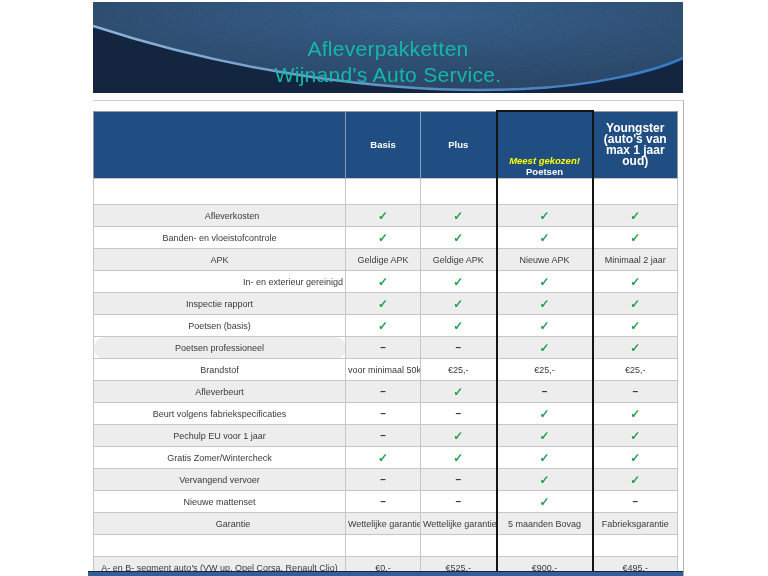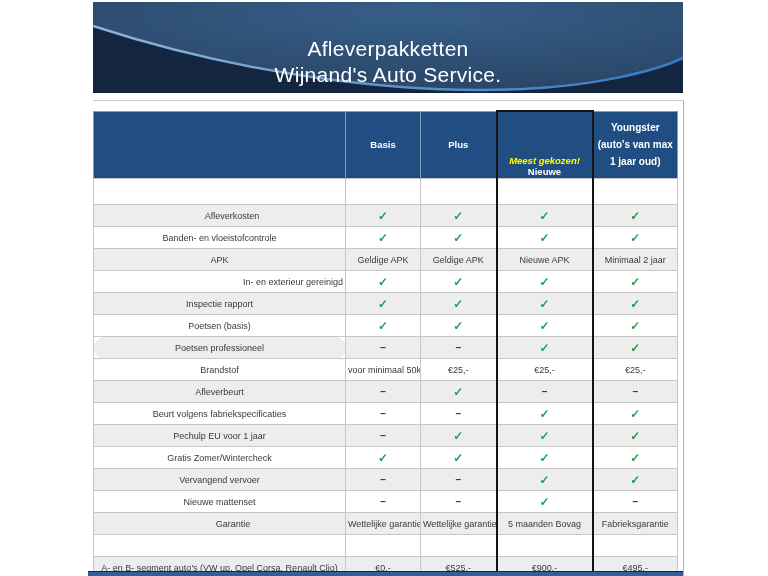--- a/index.html
+++ b/index.html
@@ -11,40 +11,40 @@
   
   .banner{
     position:absolute;left:93px;top:2px;width:590px;height:91px;
     background:#1d3e61;overflow:hidden;
   }
   .banner svg{position:absolute;left:0;top:0;}
   .banner-title{
     position:absolute;left:0;top:0;width:100%;height:100%;
     display:flex;flex-direction:column;align-items:center;justify-content:flex-end;
     padding-bottom:5px;box-sizing:border-box;
-    color:#ffffff;font-size:21px;line-height:26px;letter-spacing:.3px;
+    color:#14b8a6;font-size:21px;line-height:26px;letter-spacing:.3px;
     text-align:center;z-index:3;
   }
   
   .pkg-table-wrap{position:absolute;left:93px;top:110px;width:584px;}
   table.pkg{
     border-collapse:collapse;table-layout:fixed;width:584px;
     font-size:9px;color:#3a3a3a;
   }
   table.pkg th{
     background:#214e82;color:#ffffff;font-weight:bold;font-size:9.5px;
     height:45px;vertical-align:middle;text-align:center;padding:1px 2px;
     border-left:1px solid rgba(255,255,255,.45);
   }
   table.pkg th:first-child{border-left:none;}
   table.pkg th.premium-col{
     border-left:2px solid #141414;border-right:2px solid #141414;border-top:2px solid #141414;
   }
   table.pkg th .badge{color:#ffff00;font-style:italic;display:block;font-size:9.5px;margin-top:42px;}
-  table.pkg th.youngster-col{font-size:10px;line-height:17px;}
+  table.pkg th.youngster-col{font-size:12px;line-height:11px;}
   table.pkg td{
     border:1px solid #c6c6c6;text-align:center;vertical-align:middle;
     padding:0 2px;height:21px;overflow:hidden;white-space:nowrap;
   }
   table.pkg{border:1px solid #9a9a9a;}
   table.pkg td:nth-child(4){border-left:2px solid #141414;border-right:2px solid #141414;}
   table.pkg tbody tr:nth-child(even) td{background:#ededed;}
   table.pkg td.check{color:#1fa04a;font-size:12px;font-weight:bold;}
   table.pkg td.dash{color:#333333;font-size:10px;font-weight:bold;}
   
@@ -99,21 +99,21 @@
         <col style="width:96px">
         <col style="width:85px">
     </colgroup>
     <thead>
       <tr>
         <th></th>
         <th>Basis</th>
         <th>Plus</th>
         <th class="premium-col">
           <span class="badge">Meest gekozen!</span>
-          <span>Nieuwe</span>
+          <span>Poetsen</span>
         </th>
         <th class="youngster-col">Youngster (auto's van max 1 jaar oud)</th>
       </tr>
     </thead>
     <tbody>
         <tr>
           <td style="height: 25px;"></td>
           <td></td>
           <td></td>
           <td></td>

